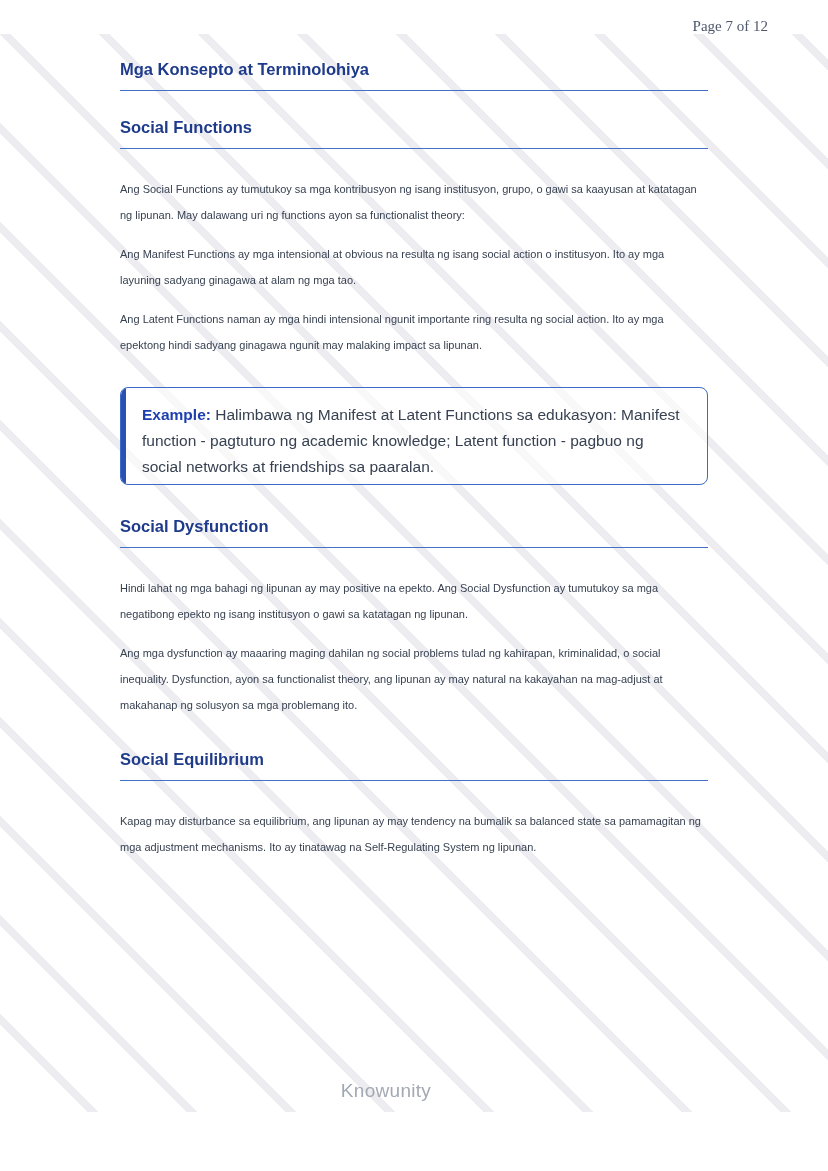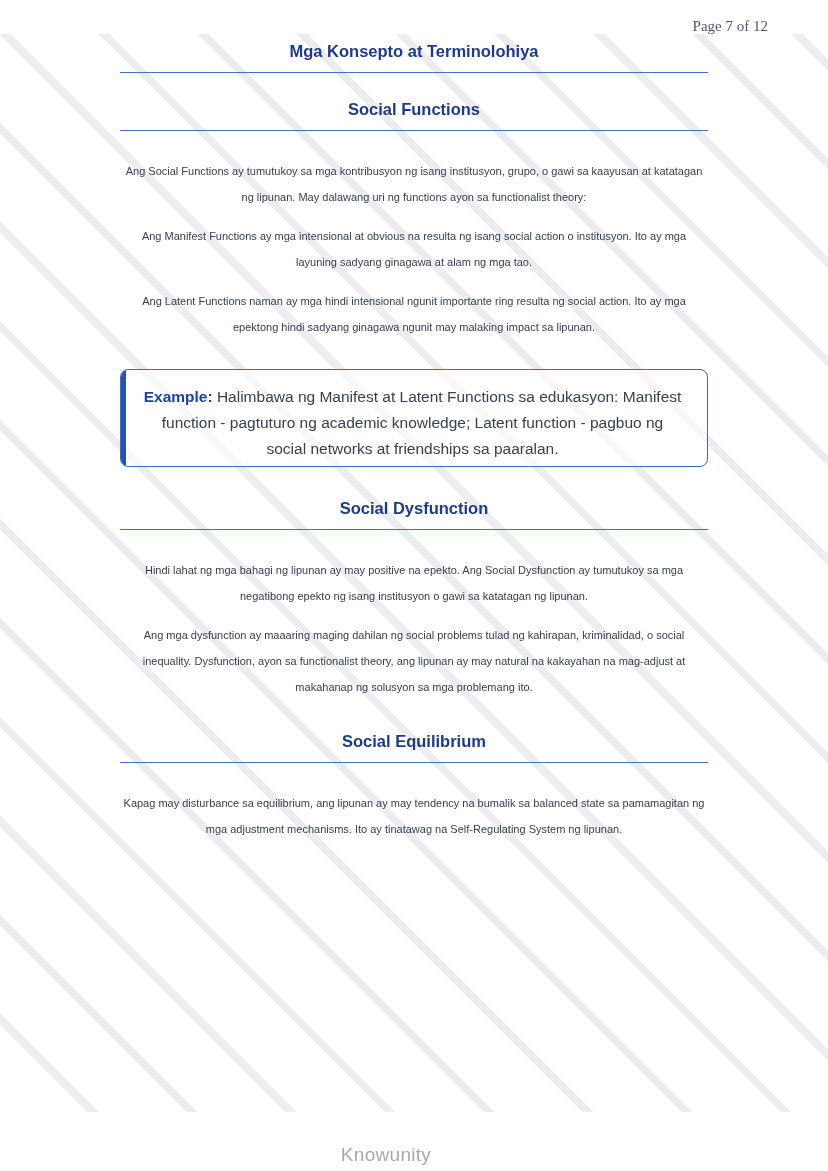--- a/index.html
+++ b/index.html
@@ -6,21 +6,21 @@
     --heading-blue:#1e3a8a;
     --underline-blue:#436fc4;
     --body-text:#374151;
     --example-border:#3b6bc9;
     --example-accent:#2b50b4;
     --example-label:#1e40af;
     --stripe:#ededf1;
     --footer-gray:#a3a9b3;
     --page-number-gray:#4e586b;
   }
-  *{box-sizing:border-box;margin:0;padding:0;text-align:center;}
+  *{box-sizing:border-box;margin:0;padding:0;}
   html,body{width:828px;height:1171px;}
   body{
     position:relative;
     background:#ffffff;
     overflow:hidden;
     font-family:"Liberation Sans", sans-serif;
   }
   .stripes{
     position:absolute;
     left:0; top:34px;
@@ -36,21 +36,21 @@
   }
   .page-number{
     position:absolute;
     top:18px; right:60px;
     font-family:"Liberation Serif", serif;
     font-size:15px;
     color:var(--page-number-gray);
   }
   .content{
     position:absolute;
-    left:120px; top:42px;
+    left:120px; top:60px;
     width:588px;
   }
   h1.doc-title{
     font-size:16.5px;
     font-weight:bold;
     color:var(--heading-blue);
     padding-bottom:11px;
     border-bottom:1.5px solid var(--underline-blue);
     margin-bottom:27px;
   }
@@ -89,21 +89,21 @@
     font-size:15.5px;
     line-height:26px;
     color:var(--body-text);
   }
   .example-label{
     font-weight:bold;
     color:var(--example-label);
   }
   .footer-brand{
     position:absolute;
-    top:1144px; left:0;
+    top:1080px; left:0;
     width:772px;
     text-align:center;
     font-size:19px;
     letter-spacing:0.3px;
     color:var(--footer-gray);
   }
 </style>
 </head>
 <body>
 

